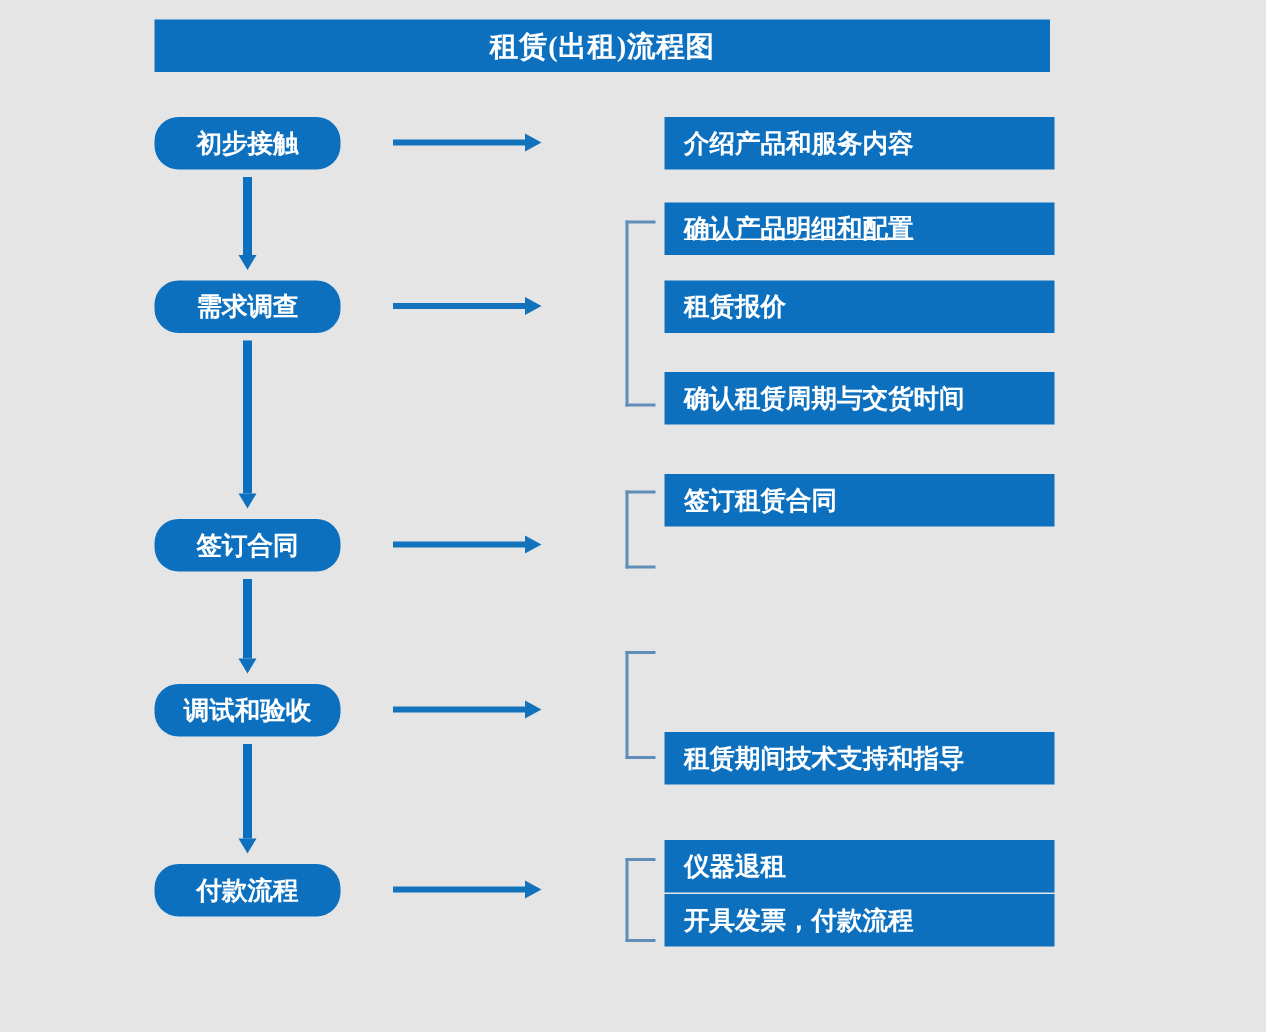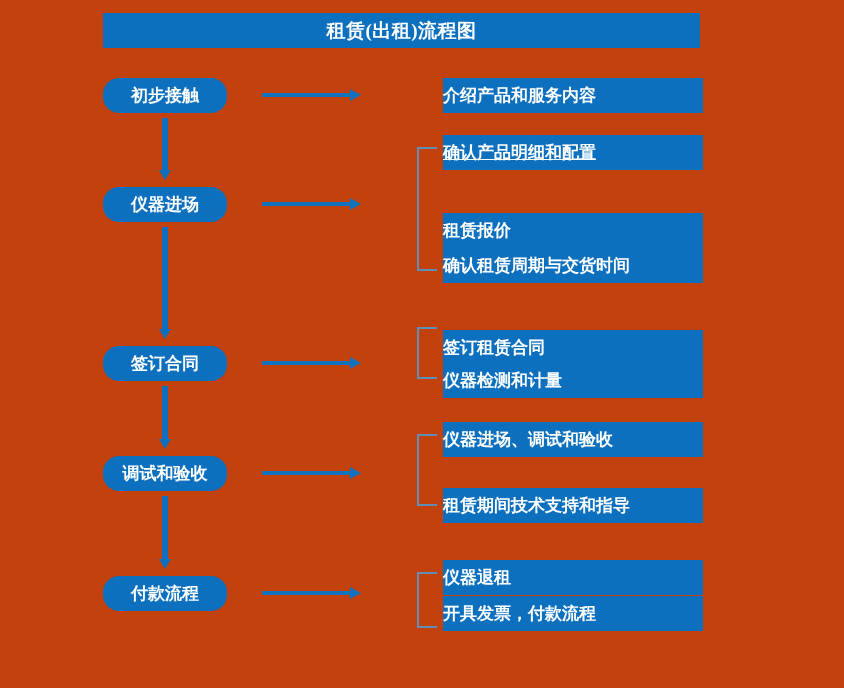--- a/index.html
+++ b/index.html
@@ -10,21 +10,21 @@
   body {
     width: 844px;
     height: 688px;
     font-family: "Liberation Serif", "DejaVu Serif", serif;
     overflow: hidden;
   }
   #canvas {
     position: relative;
     width: 844px;
     height: 688px;
-    background: #c2410c;
+    background: #e5e5e5;
   }
 
   
   .title-bar {
     position: absolute;
     left: 103px;
     top: 13px;
     width: 597px;
     height: 35px;
     background: #0c70bf;
@@ -54,20 +54,21 @@
     font-size: 17px;
     justify-content: center;
     border-radius: 16px;
   }
   .box-right {
     left: 443px;
     width: 260px;
     height: 35px;
     font-size: 17px;
     justify-content: flex-start;
+    padding-left: 13px;
   }
 
   
   .v-arrow {
     position: absolute;
     left: 159px;
     width: 12px;
   }
   .v-arrow .shaft {
     position: absolute;
@@ -125,21 +126,21 @@
 </style>
 </head>
 <body>
 
 <div id="canvas">
 
   <div class="title-bar">租赁(出租)流程图</div>
 
   <div class="box box-left" style="top:78px;">初步接触</div>
 
-  <div class="box box-left" style="top:187px;">仪器进场</div>
+  <div class="box box-left" style="top:187px;">需求调查</div>
 
   <div class="box box-left" style="top:346px;">签订合同</div>
 
   <div class="box box-left" style="top:456px;">调试和验收</div>
 
   <div class="box box-left" style="top:576px;">付款流程</div>
 
   <div class="v-arrow" style="top:118px; height:62px;">
     <div class="shaft" style="height:52px;"></div>
     <div class="head" style="top:52px;"></div>
@@ -180,29 +181,27 @@
 
   <div class="bracket" style="top:147px; height:124px;"></div>
   <div class="bracket" style="top:327px; height:52px;"></div>
   <div class="bracket" style="top:434px; height:72px;"></div>
   <div class="bracket" style="top:572px; height:56px;"></div>
 
   <div class="box box-right" style="top:78px;">介绍产品和服务内容</div>
 
   <div class="box box-right" style="top:135px;text-decoration:underline;">确认产品明细和配置</div>
 
-  <div class="box box-right" style="top:187px;margin-top:26px;">租赁报价</div>
+  <div class="box box-right" style="top:187px;">租赁报价</div>
 
   <div class="box box-right" style="top:248px;">确认租赁周期与交货时间</div>
 
-  <div class="box box-right" style="top:330px;">签订租赁合同</div>
-
-  <div class="box box-right" style="top:363px;">仪器检测和计量</div>
-
-  <div class="box box-right" style="top:422px;">仪器进场、调试和验收</div>
+  <div class="box box-right" style="top:316px;">签订租赁合同</div>
+
+
 
   <div class="box box-right" style="top:488px;">租赁期间技术支持和指导</div>
 
   <div class="box box-right" style="top:560px;">仪器退租</div>
 
   <div class="box box-right" style="top:596px;">开具发票，付款流程</div>
 
 </div>
 
 </body></html>

